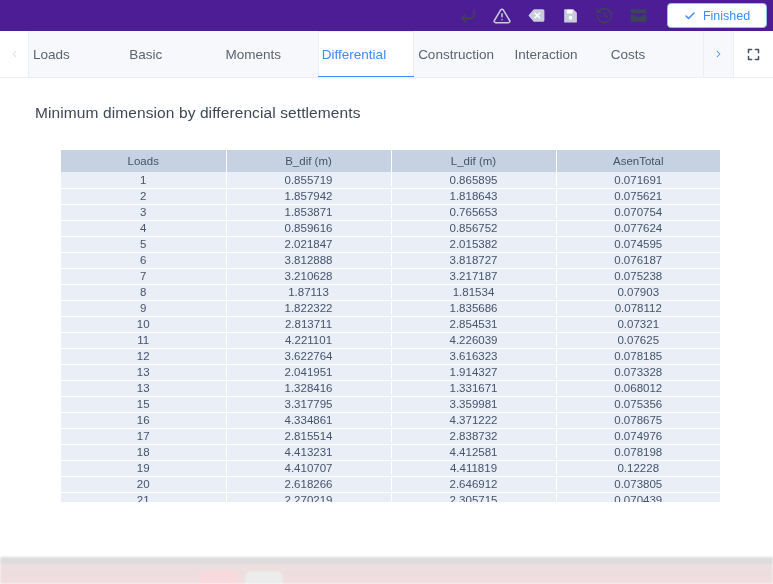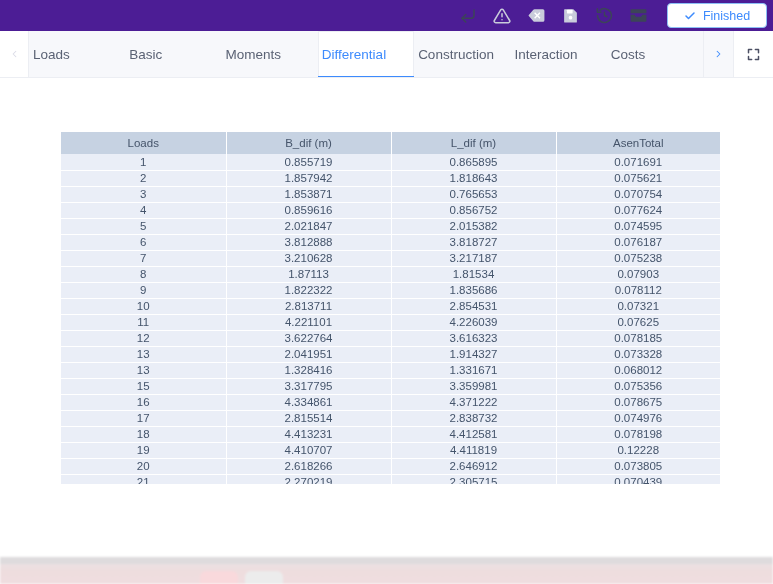--- a/index.html
+++ b/index.html
@@ -328,20 +328,21 @@
       <polyline points="4 9 4 4 9 4"></polyline>
       <polyline points="15 4 20 4 20 9"></polyline>
       <polyline points="20 15 20 20 15 20"></polyline>
       <polyline points="9 20 4 20 4 15"></polyline>
     </svg>
   </div>
 </div>
 
 <div class="content">
 
+  <div class="page-title">Minimum dimension by differencial settlements</div>
 
   <div class="table-wrap">
     <table class="data">
       <colgroup>
         <col class="col-joint">
           <col class="col-b">
           <col class="col-l">
           <col class="col-a">
       </colgroup>
       <thead>

